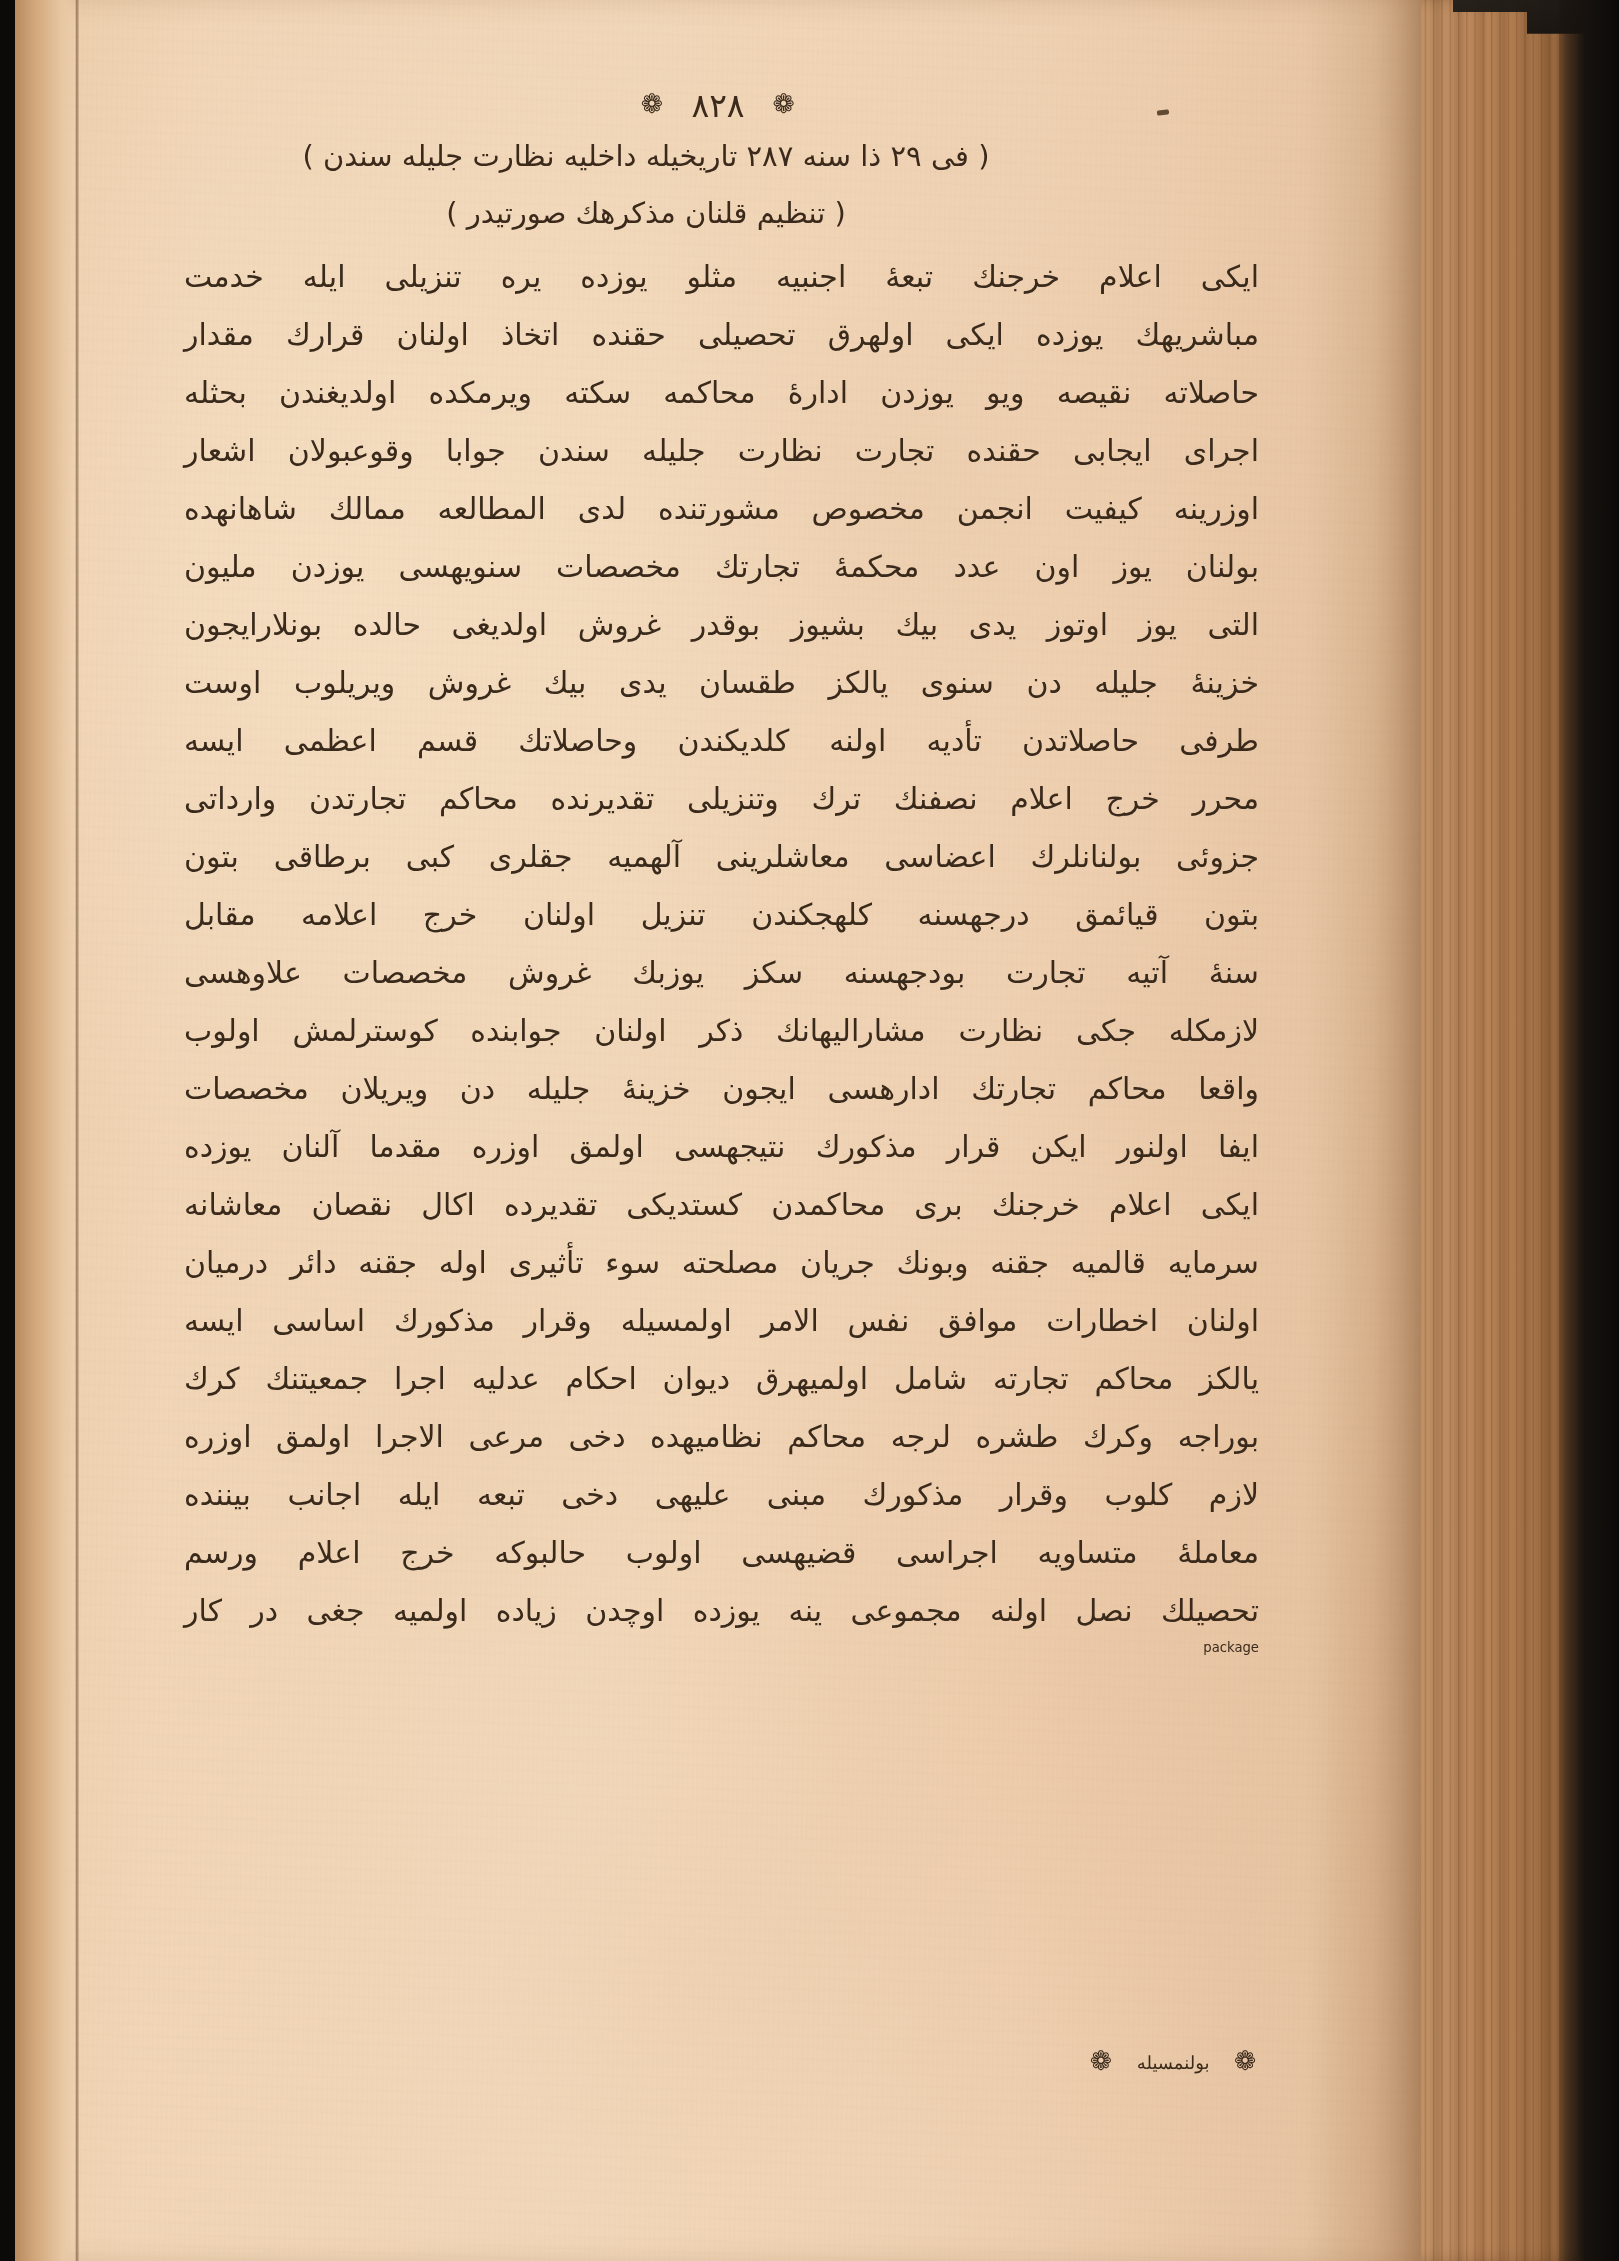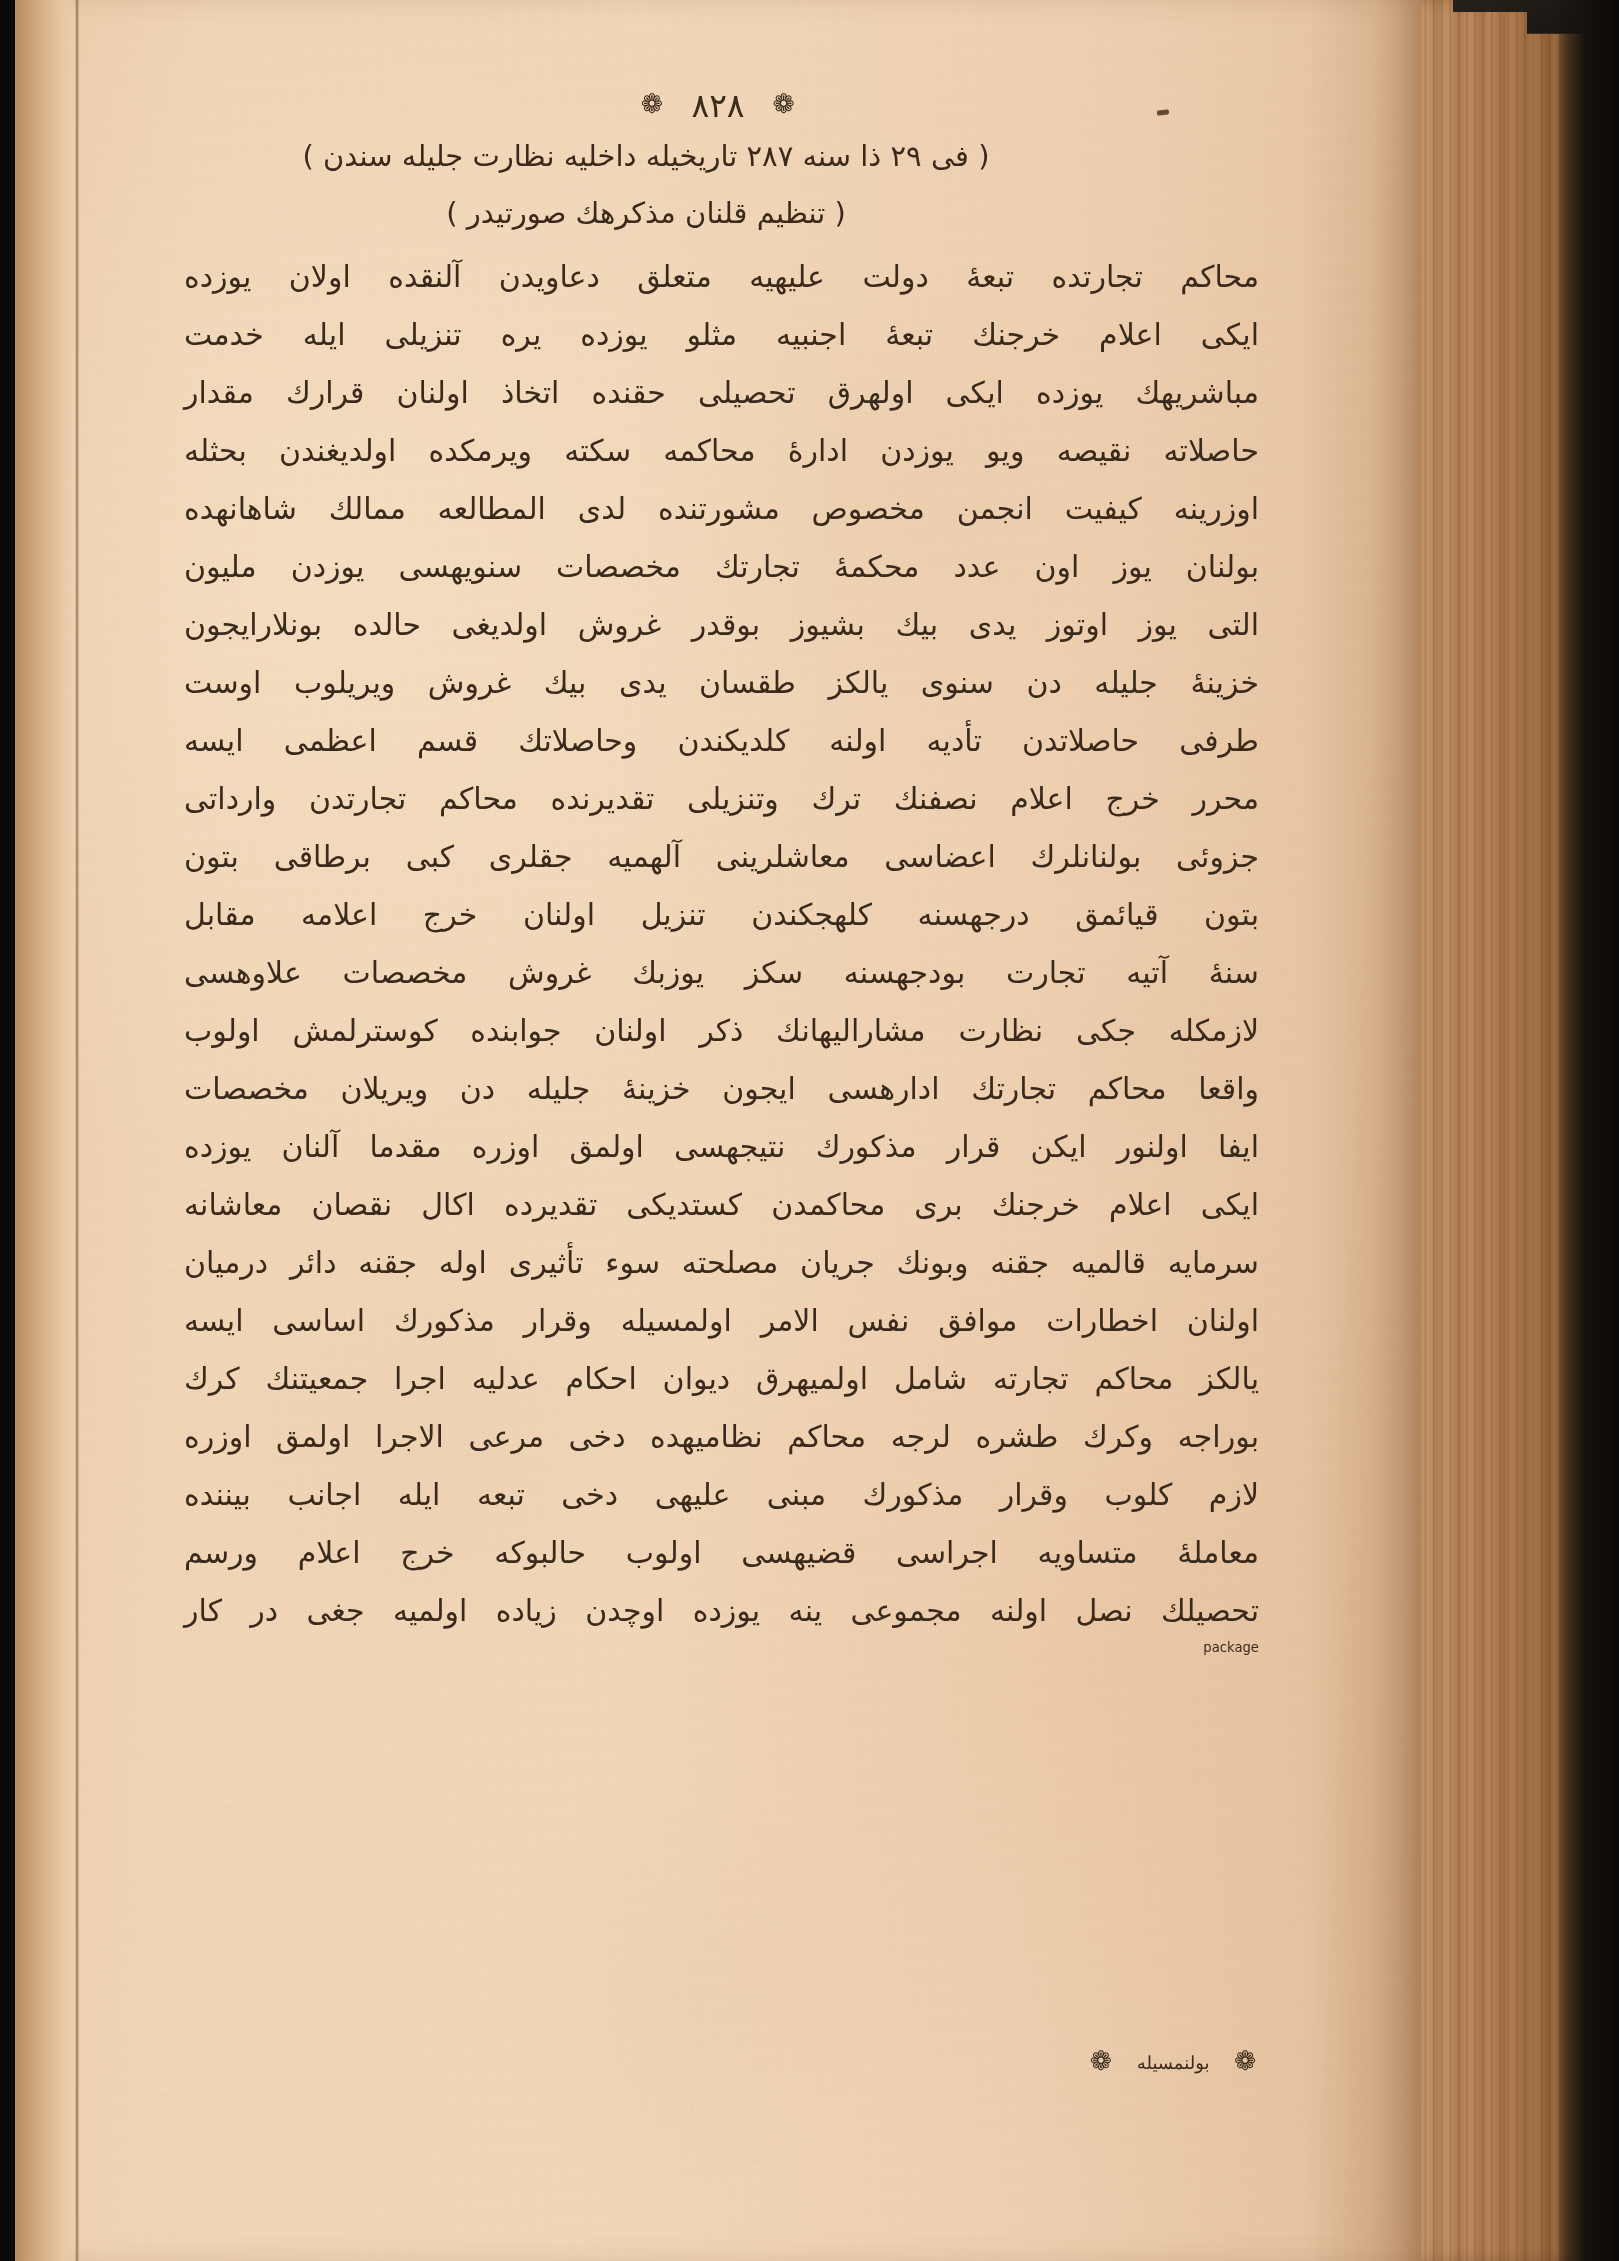--- a/index.html
+++ b/index.html
@@ -275,24 +275,24 @@
       <div class="folio">
         <span class="fleuron">❁</span>
         <span class="folio-num">٨٢٨</span>
         <span class="fleuron flip">❁</span>
       </div>
 
       <div class="heading-line heading-1">( فى ٢٩ ذا سنه ٢٨٧ تاریخیله داخلیه نظارت جلیله سندن )</div>
       <div class="heading-line heading-2">( تنظیم قلنان مذكرهك صورتیدر )</div>
 
       <div class="body">
-        <div class="body-line">محاكم تجارتده تبعهٔ دولت علیهیه متعلق دعاویدن آلنقده اولان یوزده</div>
         <div class="body-line">ایكی اعلام خرجنك تبعهٔ اجنبیه مثلو یوزده یره تنزیلی ایله خدمت</div>
         <div class="body-line">مباشریهك یوزده ایكی اولهرق تحصیلی حقنده اتخاذ اولنان قرارك مقدار</div>
         <div class="body-line">حاصلاته نقیصه ویو یوزدن ادارهٔ محاكمه سكته ویرمكده اولدیغندن بحثله</div>
+        <div class="body-line">اجرای ایجابی حقنده تجارت نظارت جلیله سندن جوابا وقوعبولان اشعار</div>
         <div class="body-line">اوزرینه كیفیت انجمن مخصوص مشورتنده لدی المطالعه ممالك شاهانهده</div>
         <div class="body-line">بولنان یوز اون عدد محكمهٔ تجارتك مخصصات سنویهسی یوزدن ملیون</div>
         <div class="body-line">التی یوز اوتوز یدی بیك بشیوز بوقدر غروش اولدیغی حالده بونلارایجون</div>
         <div class="body-line">خزینهٔ جلیله دن سنوی یالكز طقسان یدی بیك غروش ویریلوب اوست</div>
         <div class="body-line">طرفی حاصلاتدن تأدیه اولنه كلدیكندن وحاصلاتك قسم اعظمی ایسه</div>
         <div class="body-line">محرر خرج اعلام نصفنك ترك وتنزیلی تقدیرنده محاكم تجارتدن وارداتی</div>
         <div class="body-line">جزوئی بولنانلرك اعضاسی معاشلرینی آلهمیه جقلری كبی برطاقی بتون</div>
         <div class="body-line">بتون قیائمق درجهسنه كلهجكندن تنزیل اولنان خرج اعلامه مقابل</div>
         <div class="body-line">سنهٔ آتیه تجارت بودجهسنه سكز یوزبك غروش مخصصات علاوهسی</div>
         <div class="body-line">لازمكله جكی نظارت مشارالیهانك ذكر اولنان جوابنده كوسترلمش اولوب</div>

